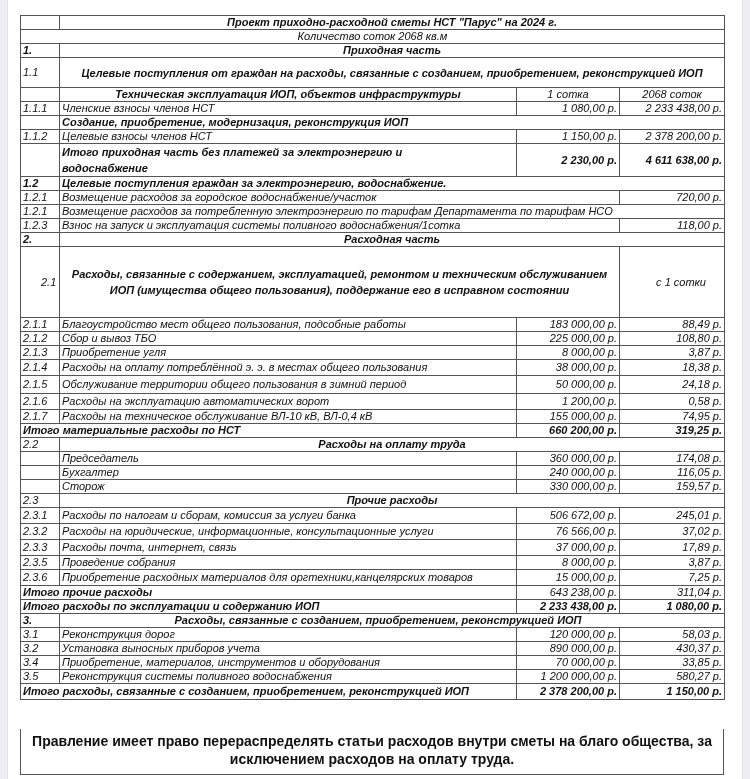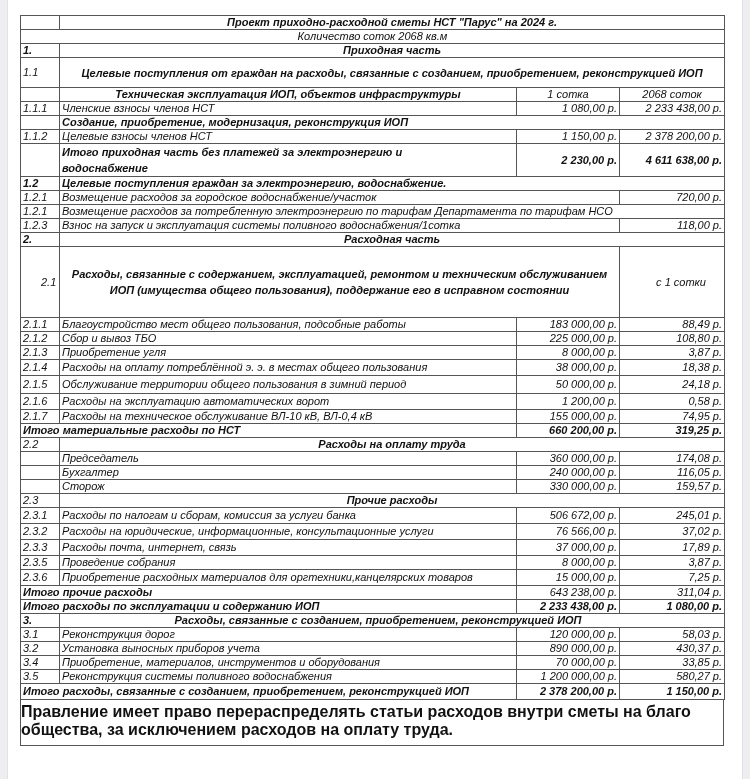--- a/index.html
+++ b/index.html
@@ -42,25 +42,27 @@
   tr.h16 td { height: 15px; }
   tr.h18 td { height: 17px; margin-left: 20px; }
   tr.h30 td { height: 29px; }
   tr.h47 td { height: 46px; padding-left: 20px; }
   .lh16 { line-height: 16px; }
   .foot {
     border: 1px solid #555;
     border-top: none;
     width: 702px;
     height: 42px;
+    text-align: center;
     font-weight: bold;
-    font-size: 16px;
+    font-size: 14px;
     line-height: 18px;
     padding-top: 3px;
     box-sizing: content-box;
+    margin-top: 29px;
   }
 </style>
 </head>
 <body>
 
 <div class="edge-left"></div>
 <div class="edge-right"></div>
 
 <div class="sheet">
 <table class="budget">

